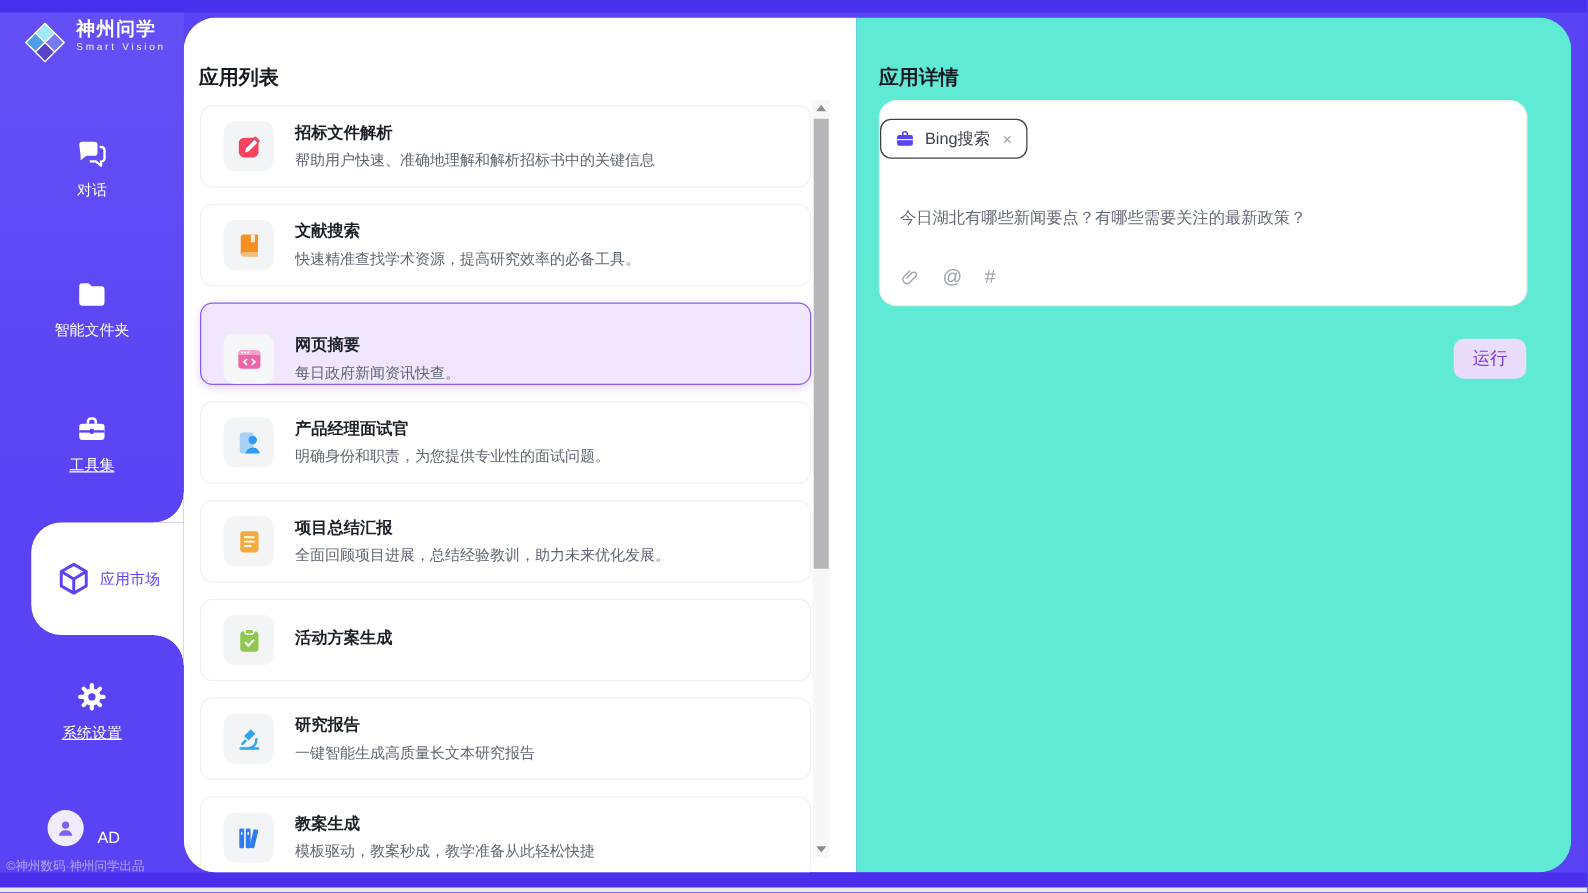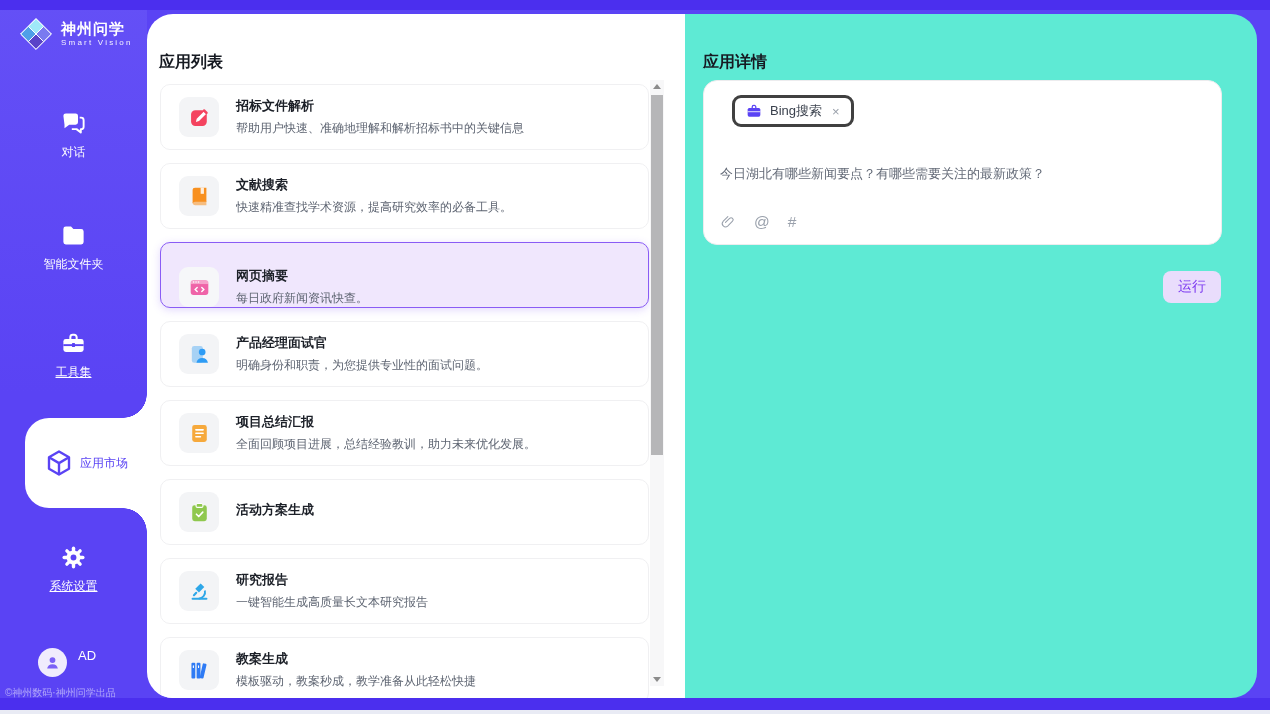--- a/index.html
+++ b/index.html
@@ -5,37 +5,37 @@
   * { margin:0; padding:0; box-sizing:border-box; }
   html,body { width:1270px; height:714px; overflow:hidden; }
   body { font-family:"Liberation Sans", sans-serif; background:#5a43f4; position:relative; }
 
   .strip-top { position:absolute; left:0; top:0; width:1270px; height:10px; background:#4b2fee; z-index:5; }
   .strip-bottom { position:absolute; left:0; top:698px; width:1270px; height:12px; background:#4b2fee; z-index:5; }
   .strip-light { position:absolute; left:0; top:710px; width:1270px; height:4px; background:#e9ebf4; z-index:5; }
 
   
   .sidebar { position:absolute; left:0; top:0; width:147px; height:714px; background:linear-gradient(180deg,#6450f6 0%,#5a43f4 55%,#5a43f4 100%); z-index:1; }
-  .brand { position:absolute; left:18px; top:16px; display:flex; align-items:center; gap:7px; }
+  .brand { position:absolute; left:18px; top:16px; display:flex; align-items:flex-start; gap:7px; }
   .brand-gem { width:36px; height:36px; flex:0 0 auto; }
   .brand-name { color:#fff; font-size:15px; font-weight:bold; letter-spacing:1px; line-height:1.1; }
   .brand-sub { color:rgba(255,255,255,.92); font-size:8px; letter-spacing:2.2px; }
 
   .nav-item { position:absolute; left:0; width:147px; display:flex; flex-direction:column; align-items:center; gap:7px; cursor:pointer; }
   .nav-item svg { width:27px; height:27px; }
   .nav-label { color:#fff; font-size:12px; }
   .nav-label.u { text-decoration:underline; }
 
   .nav-bubble { position:absolute; left:25px; top:418px; width:122px; height:90px; background:#fff; border-radius:24px 0 0 24px; display:flex; flex-direction:row; align-items:center; justify-content:center; gap:6px; cursor:pointer; z-index:2; }
   .nav-bubble::before { content:''; position:absolute; right:0; top:-24px; width:24px; height:24px; background:radial-gradient(circle at 0 0, #5a43f4 23.5px, #fff 24px); }
   .nav-bubble::after { content:''; position:absolute; right:0; bottom:-24px; width:24px; height:24px; background:radial-gradient(circle at 0 100%, #5a43f4 23.5px, #fff 24px); }
   .nav-bubble svg { width:30px; height:30px; color:#5a43f4; }
   .nav-bubble .nav-label { color:#5a43f4; }
 
-  .user-row { position:absolute; left:38px; top:648px; display:flex; align-items:flex-start; gap:11px; cursor:pointer; }
+  .user-row { position:absolute; left:38px; top:648px; display:flex; align-items:flex-end; gap:11px; cursor:pointer; }
   .avatar { width:29px; height:29px; border-radius:50%; background:#f0ecfd; display:flex; align-items:center; justify-content:center; }
   .avatar svg { width:17px; height:17px; }
   .user-name { color:#fff; font-size:13px; }
   .copyright { position:absolute; left:5px; top:686px; color:rgba(255,255,255,.5); font-size:10px; white-space:nowrap; z-index:6; }
 
   
   .content { position:absolute; left:147px; top:14px; width:1110px; height:684px; border-radius:26px; overflow:hidden; display:flex; z-index:3; }
 
   
   .list-panel { position:relative; width:538px; height:100%; background:#fff; }
@@ -54,21 +54,21 @@
   .sb-arrow { position:absolute; left:0; width:14px; height:13px; display:flex; align-items:center; justify-content:center; cursor:pointer; }
   .sb-arrow.up { top:0; } .sb-arrow.down { bottom:0; }
   .tri-up { width:0; height:0; border-left:4px solid transparent; border-right:4px solid transparent; border-bottom:5px solid #8b8b8b; }
   .tri-down { width:0; height:0; border-left:4px solid transparent; border-right:4px solid transparent; border-top:5px solid #8b8b8b; }
   .sb-thumb { position:absolute; left:1px; top:15px; width:12px; height:360px; background:#b6b6b8; cursor:pointer; }
 
   
   .detail-panel { position:relative; width:572px; height:100%; background:#5eead4; }
   .detail-panel .panel-title { left:18px; }
   .input-card { position:absolute; left:18px; top:66px; width:519px; height:165px; background:#fff; border:1px solid #ececee; border-radius:14px; }
-  .chip { position:absolute; left:28px; top:14px; height:32px; display:inline-flex; align-items:center; gap:8px; padding:0 11px; background:#fff; border:3px solid #404040; border-radius:9px; cursor:default; }
+  .chip { position:absolute; left:0; top:14px; height:32px; display:inline-flex; align-items:center; gap:8px; padding:0 11px; background:#fff; border:1px solid #404040; border-radius:9px; cursor:default; }
   .chip svg { width:16px; height:16px; color:#5a43f4; }
   .chip-label { font-size:13px; color:#3a414d; }
   .chip-close { font-size:13px; color:#9aa0aa; margin-left:2px; cursor:pointer; line-height:1; }
   .query-text { position:absolute; left:16px; top:84px; right:14px; font-size:13px; color:#636a77; line-height:1.5;font-family:Liberation Mono, monospace; }
   .input-toolbar { position:absolute; left:16px; bottom:13px; display:flex; align-items:center; gap:18px; color:#9aa1ac; }
   .input-toolbar svg { width:16px; height:16px; display:block; cursor:pointer; }
   .tb-glyph { font-size:15.5px; cursor:pointer; font-family:"Liberation Sans",sans-serif; }
   .run-btn { position:absolute; right:36px; top:257px; padding:7px 15px; background:#e9ddfc; color:#7c3af0; font-size:14px; border:none; border-radius:8px; cursor:pointer; }
 </style>
 </head>

